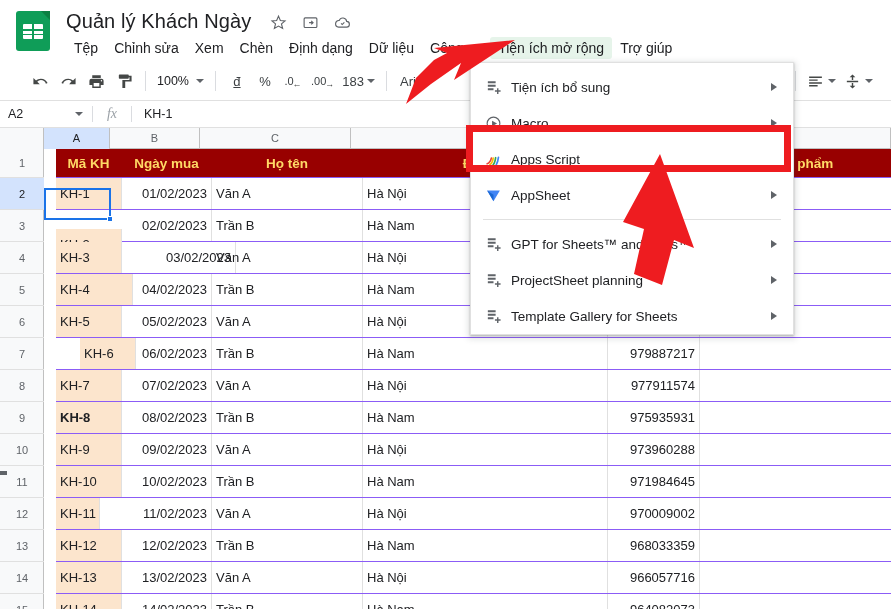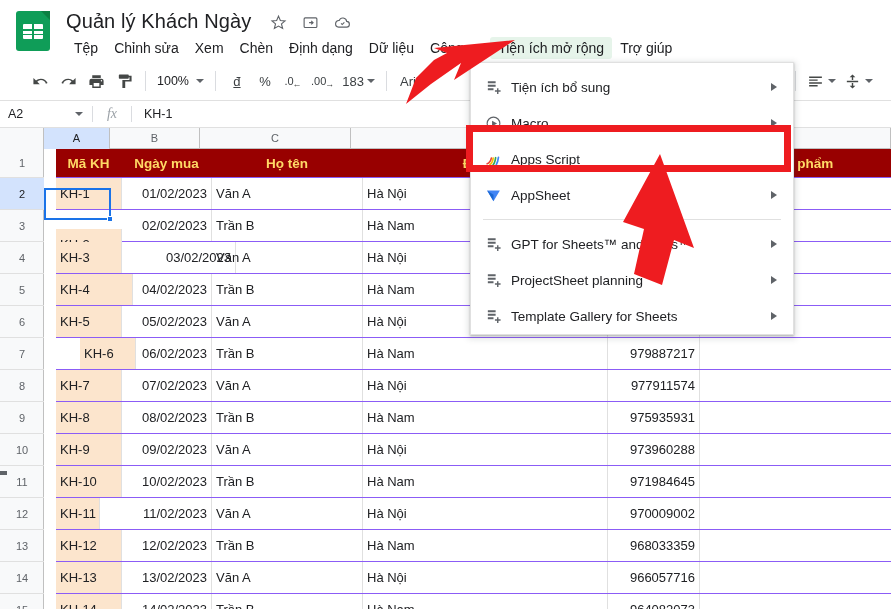--- a/index.html
+++ b/index.html
@@ -364,21 +364,21 @@
           </div>
           <div class="row" style="top: 221px; height: 32px;">
             <div class="cell codecell" style="left: 0px; width: 66px;">KH-7</div>
             <div class="cell right" style="left: 66px; width: 90px;">07/02/2023</div>
             <div class="cell" style="left: 156px; width: 151px;">Văn A</div>
             <div class="cell" style="left: 307px; width: 245px;">Hà Nội</div>
             <div class="cell right" style="left: 552px; width: 92px;">977911574</div>
             <div class="cell" style="left: 644px; width: 203px;"></div>
           </div>
           <div class="row" style="top: 253px; height: 32px;">
-            <div class="cell codecell" style="left: 0px; width: 66px;">KH-8</div>
+            <div class="cell codecell" style="left: 0px; width: 66px; font-weight: bold;">KH-8</div>
             <div class="cell right" style="left: 66px; width: 90px;">08/02/2023</div>
             <div class="cell" style="left: 156px; width: 151px;">Trần B</div>
             <div class="cell" style="left: 307px; width: 245px;">Hà Nam</div>
             <div class="cell right" style="left: 552px; width: 92px;">975935931</div>
             <div class="cell" style="left: 644px; width: 203px;"></div>
           </div>
           <div class="row" style="top: 285px; height: 32px;">
             <div class="cell codecell" style="left: 0px; width: 66px;">KH-9</div>
             <div class="cell right" style="left: 66px; width: 90px;">09/02/2023</div>
             <div class="cell" style="left: 156px; width: 151px;">Văn A</div>

